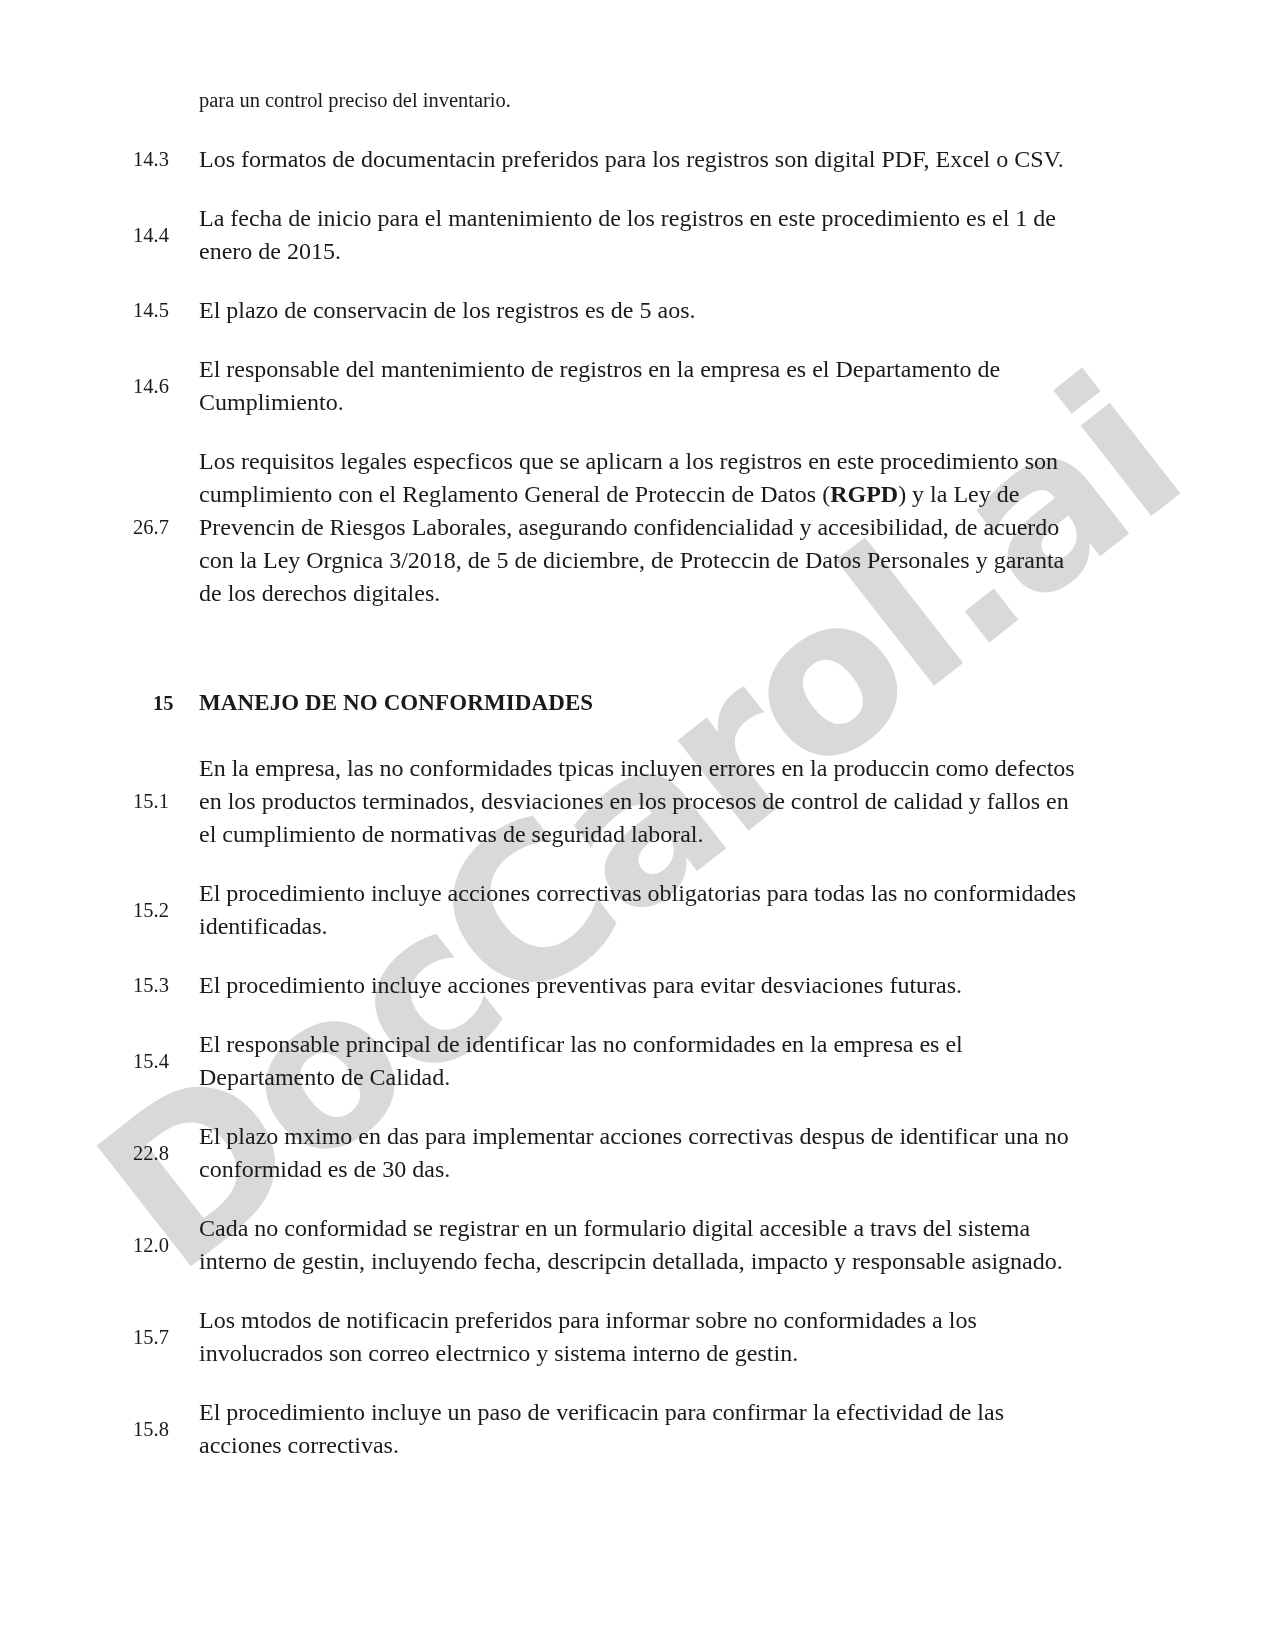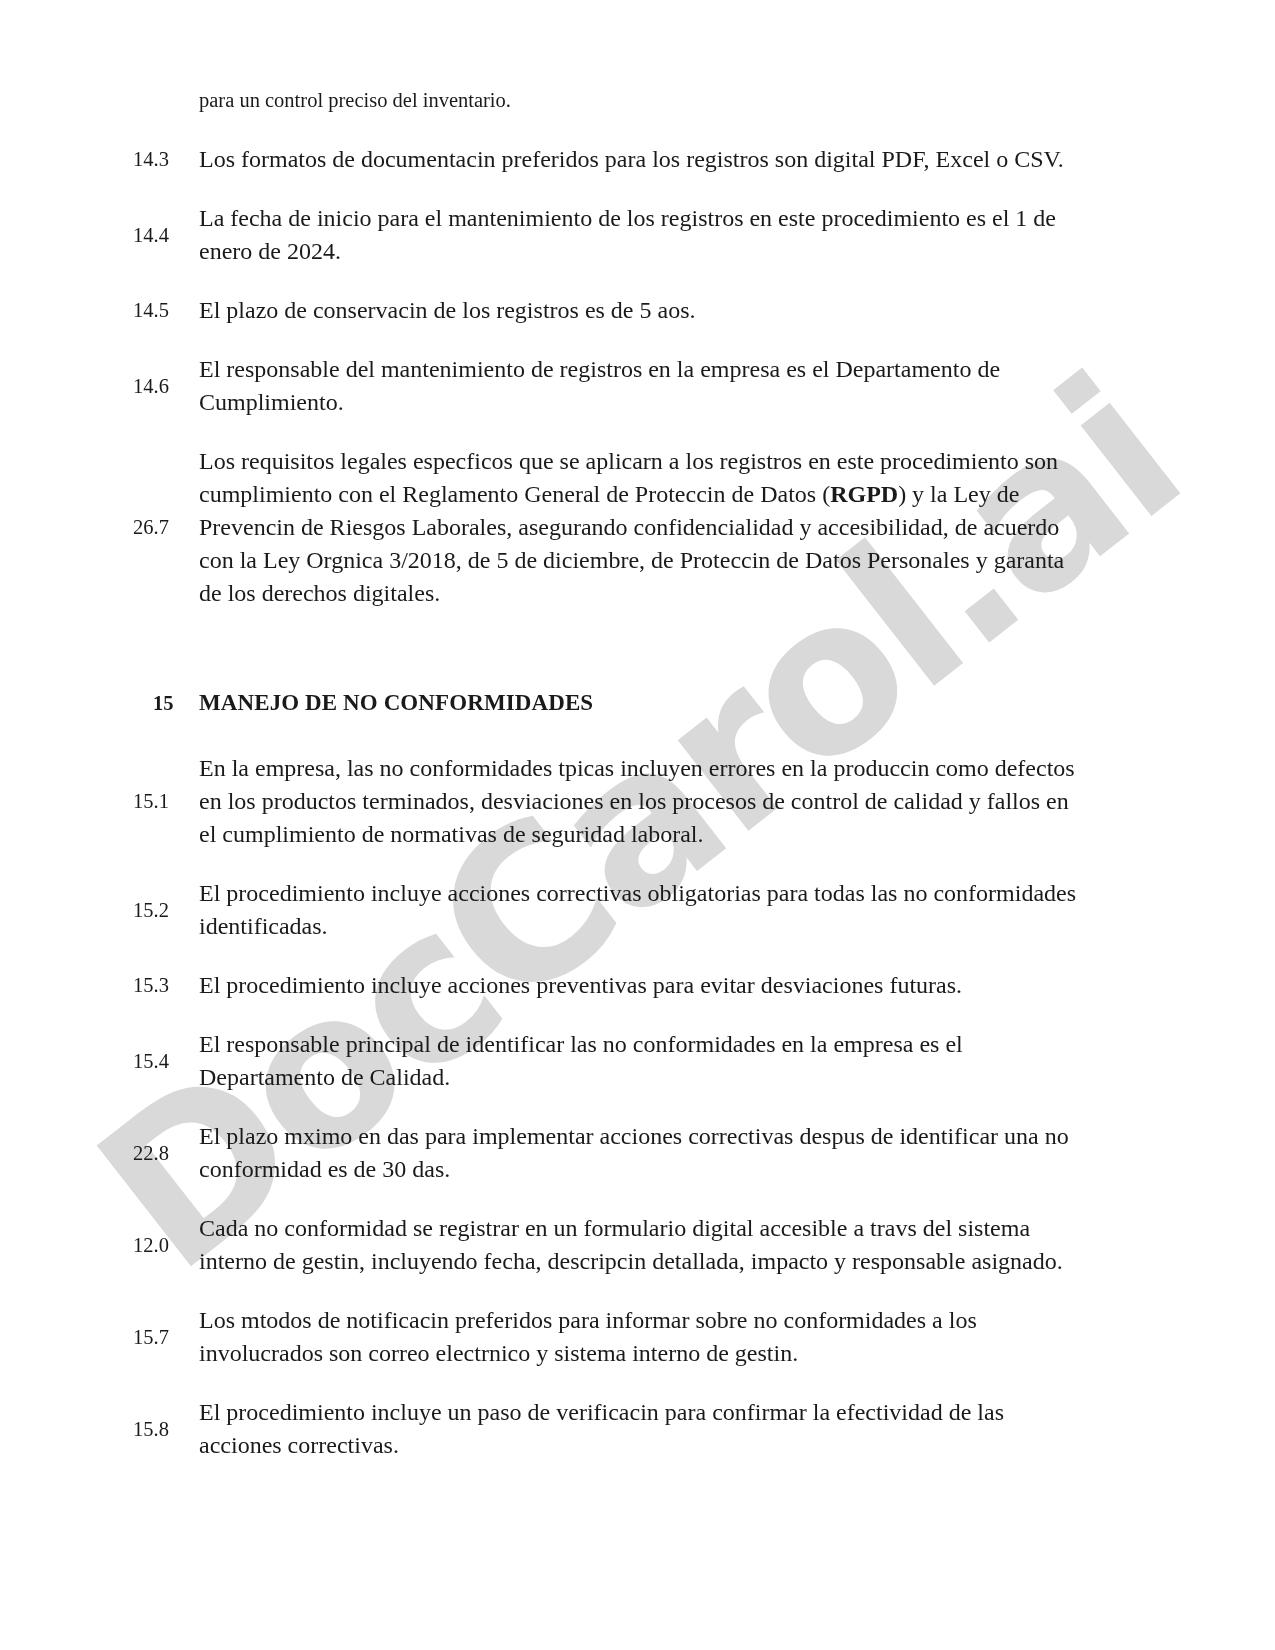--- a/index.html
+++ b/index.html
@@ -115,21 +115,21 @@
 
     <p class="continuation">para un control preciso del inventario.</p>
 
     <div class="clause">
       <div class="clause-num">14.3</div>
       <div class="clause-text">Los formatos de documentacin preferidos para los registros son digital PDF, Excel o CSV.</div>
     </div>
 
     <div class="clause">
       <div class="clause-num">14.4</div>
-      <div class="clause-text">La fecha de inicio para el mantenimiento de los registros en este procedimiento es el 1 de enero de 2024.</div>
+      <div class="clause-text">La fecha de inicio para el mantenimiento de los registros en este procedimiento es el 1 de enero de 2015.</div>
     </div>
 
     <div class="clause">
       <div class="clause-num">14.5</div>
       <div class="clause-text">El plazo de conservacin de los registros es de 5 aos.</div>
     </div>
 
     <div class="clause">
       <div class="clause-num">14.6</div>
       <div class="clause-text">El responsable del mantenimiento de registros en la empresa es el Departamento de Cumplimiento.</div>

